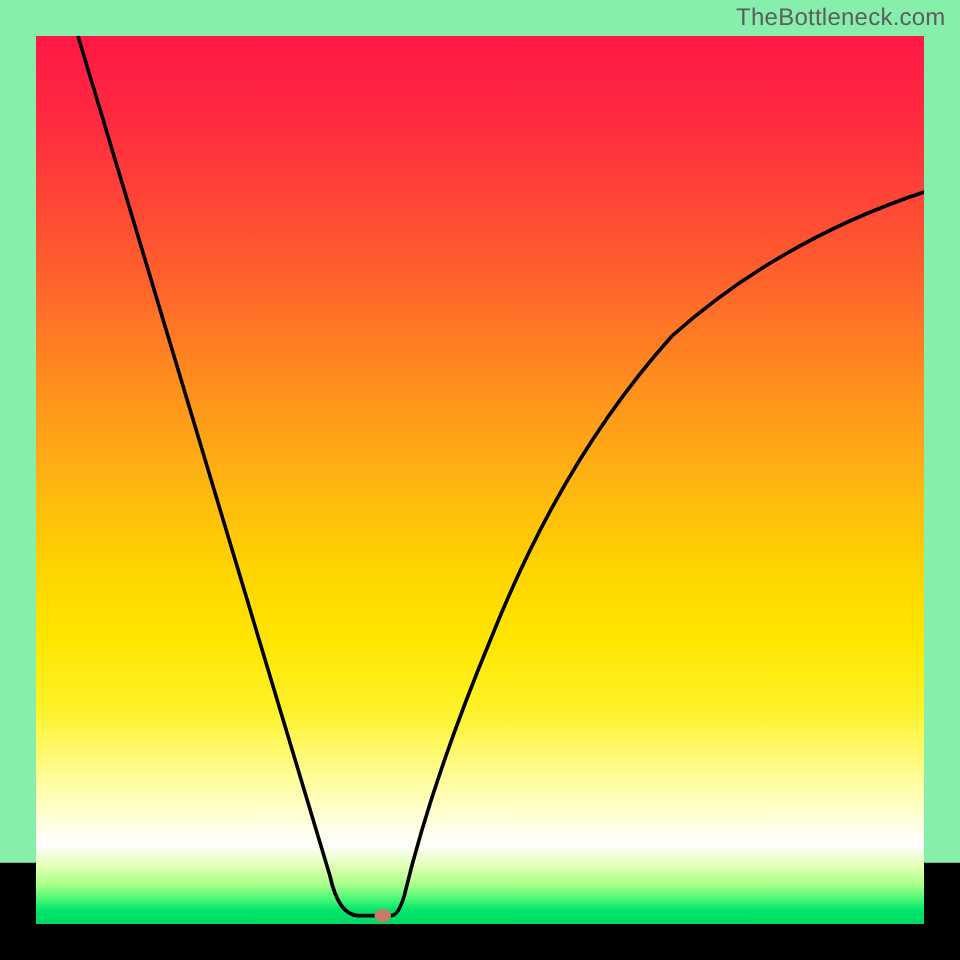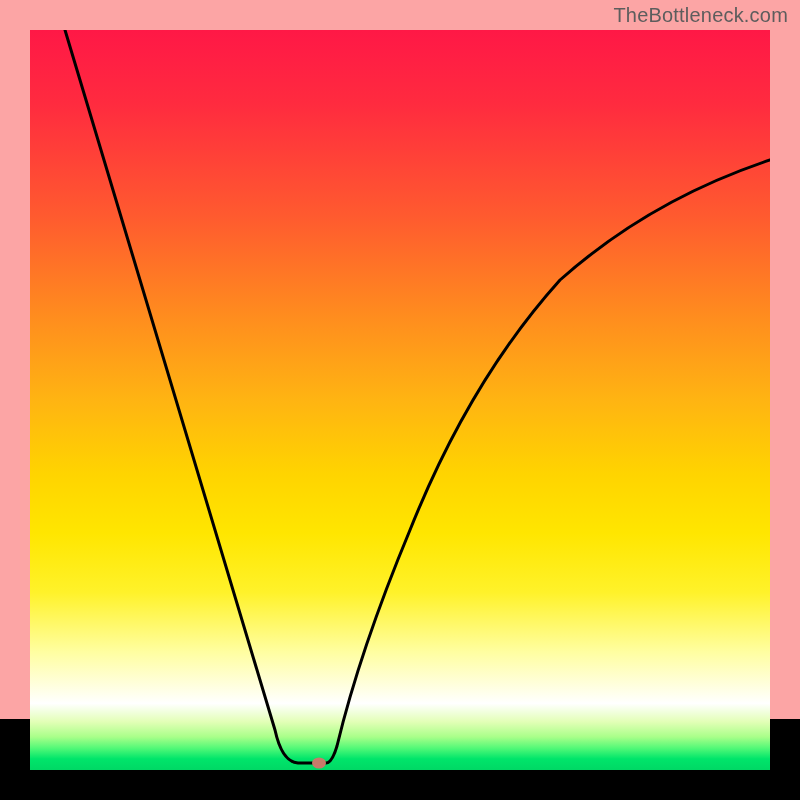--- a/index.html
+++ b/index.html
@@ -8,21 +8,21 @@
     width: 800px;
     height: 800px;
     background: #000;
     font-family: Arial, Helvetica, sans-serif;
     overflow: hidden;
   }
   .frame {
     position: relative;
     width: 800px;
     height: 719px;
-    background: #fca5a5;
+    background: #86efac;
   }
   .plot {
     position: absolute;
     left: 30px;
     top: 30px;
     width: 740px;
     height: 740px;
     background: linear-gradient(to bottom,
       #ff1846 0%,
       #ff2b3f 10%,

